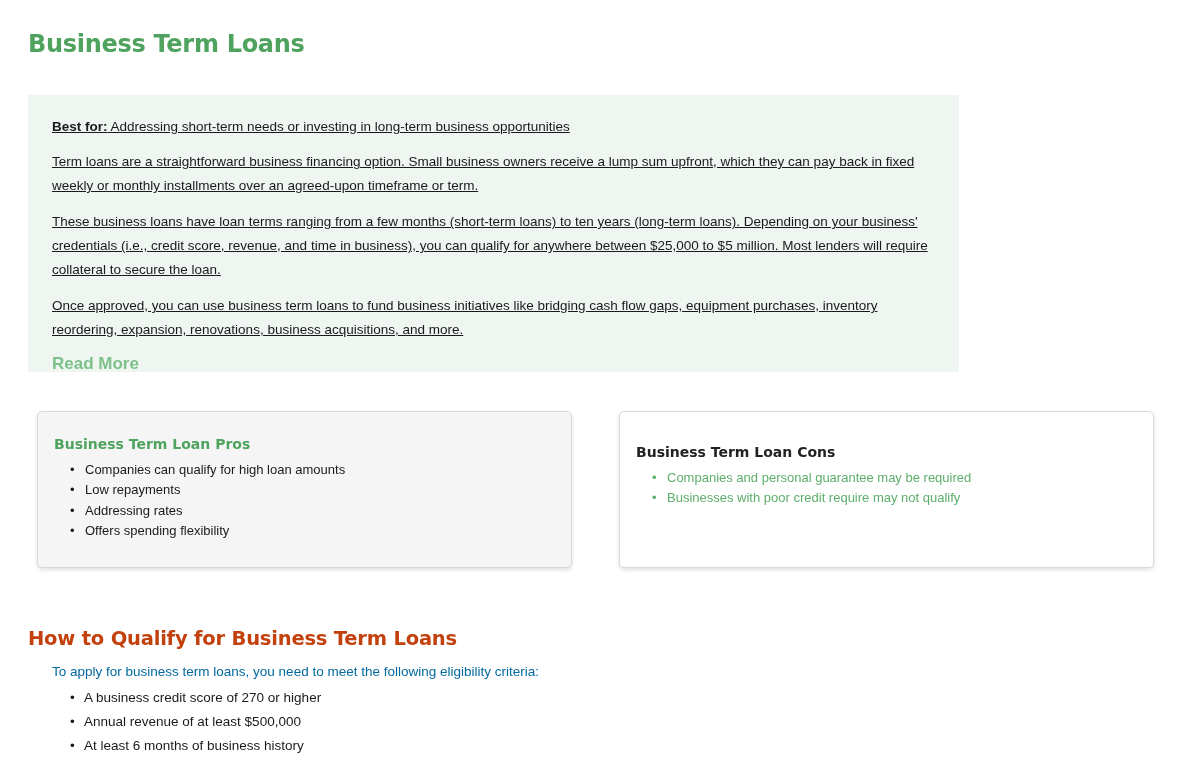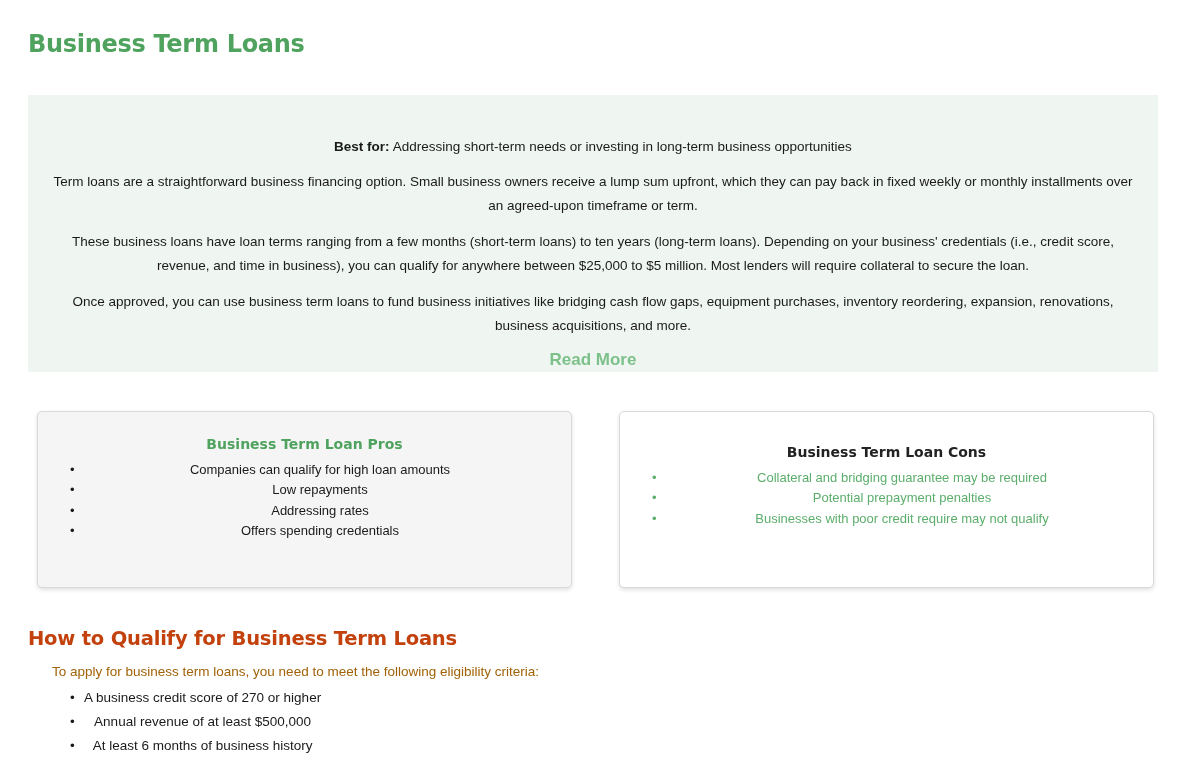--- a/index.html
+++ b/index.html
@@ -1,52 +1,52 @@
 <!DOCTYPE html>
 <html><head>
 <meta charset="utf-8">
 <style>
-  * { box-sizing: border-box; margin: 0; padding: 0; text-align: center; }
+  * { box-sizing: border-box; margin: 0; padding: 0; }
   html, body { width: 1200px; height: 783px; background: #ffffff; overflow: hidden; }
   body { font-family: "Liberation Sans", sans-serif; color: #1a1a1a; position: relative; }
   .title {
     position: absolute; left: 28px; top: 30px;
     font-family: "DejaVu Sans", sans-serif; font-weight: bold;
     font-size: 24px; color: #4fa35f; letter-spacing: -0.3px;
   }
   .info-box {
-    position: absolute; left: 28px; top: 95px; width: 1130px; height: 277px;
-    background: #eff5f0; padding: 40px 24px 0 24px;
+    position: absolute; left: 28px; top: 95px; width: 931px; height: 277px;
+    background: #eff5f0; padding: 20px 24px 0 24px; text-decoration: underline;
   }
   .info-box p { font-size: 13.5px; line-height: 24px; color: #1a1a1a; margin-bottom: 12px; }
   .info-box p.best { margin-bottom: 11px; }
   .info-box b { font-weight: bold; }
   .read-more { font-size: 17px; font-weight: bold; color: #7cc08a; text-decoration: none; display: inline-block; margin-top: 0px; }
   .card {
-    position: absolute; top: 411px; width: 535px; height: 177px;
+    position: absolute; top: 411px; width: 535px; height: 157px;
     border: 1px solid #d9d9d9; border-radius: 5px;
     box-shadow: 0 2px 4px rgba(0,0,0,0.12);
     padding: 24px 16px 0 16px;
   }
   .card.pros { left: 37px; background: #f5f5f5; }
   .card.cons { left: 619px; background: #ffffff; }
   .card h3 { font-family: "DejaVu Sans", sans-serif; font-size: 14px; font-weight: bold; margin-bottom: 8px; }
   .card.pros h3 { color: #4fa35f; }
   .card.cons h3 { color: #222; margin-top: 8px; }
   .card ul { list-style: none; padding-left: 16px; }
   .card li { font-size: 13px; line-height: 20.3px; position: relative; padding-left: 15px; }
   .card li::before { content: "•"; position: absolute; left: 0; top: 0; }
   .card.pros li { color: #1a1a1a; }
   .card.cons li { color: #5cae6b; }
   .qualify-title {
     position: absolute; left: 28px; top: 627px;
     font-family: "DejaVu Sans", sans-serif; font-weight: bold; font-size: 19.5px; color: #c2410c;
     letter-spacing: -0.2px;
   }
-  .qualify-intro { position: absolute; left: 52px; top: 664px; font-size: 13.5px; color: #a16207; }
+  .qualify-intro { position: absolute; left: 52px; top: 664px; font-size: 13.5px; color: #0369a1; }
   .qualify-list { position: absolute; left: 70px; top: 686px; list-style: none; }
   .qualify-list li { font-size: 13.5px; line-height: 24px; position: relative; padding-left: 14px; color: #1a1a1a; }
   .qualify-list li::before { content: "•"; position: absolute; left: 0; }
 </style>
 </head>
 <body>
 
 <h1 class="title">Business Term Loans</h1>
 
 <section class="info-box">
@@ -56,29 +56,28 @@
   <p>Once approved, you can use business term loans to fund business initiatives like bridging cash flow gaps, equipment purchases, inventory reordering, expansion, renovations, business acquisitions, and more.</p>
   <a class="read-more">Read More</a>
 </section>
 
 <div class="card pros">
   <h3>Business Term Loan Pros</h3>
   <ul>
     <li>Companies can qualify for high loan amounts</li>
     <li>Low repayments</li>
     <li>Addressing rates</li>
-    <li>Offers spending credentials</li>
+    <li>Offers spending flexibility</li>
   </ul>
 </div>
 
 <div class="card cons">
   <h3>Business Term Loan Cons</h3>
   <ul>
-    <li>Collateral and bridging guarantee may be required</li>
-    <li>Potential prepayment penalties</li>
+    <li>Companies and personal guarantee may be required</li>
     <li>Businesses with poor credit require may not qualify</li>
   </ul>
 </div>
 
 <h2 class="qualify-title">How to Qualify for Business Term Loans</h2>
 <p class="qualify-intro">To apply for business term loans, you need to meet the following eligibility criteria:</p>
 <ul class="qualify-list">
   <li>A business credit score of 270 or higher</li>
   <li>Annual revenue of at least $500,000</li>
   <li>At least 6 months of business history</li>

